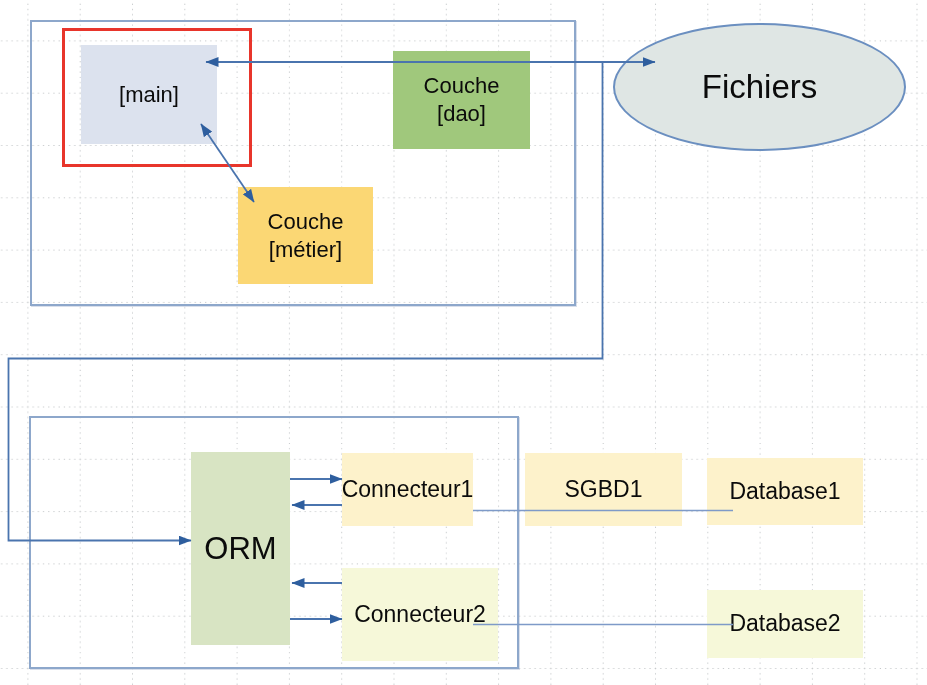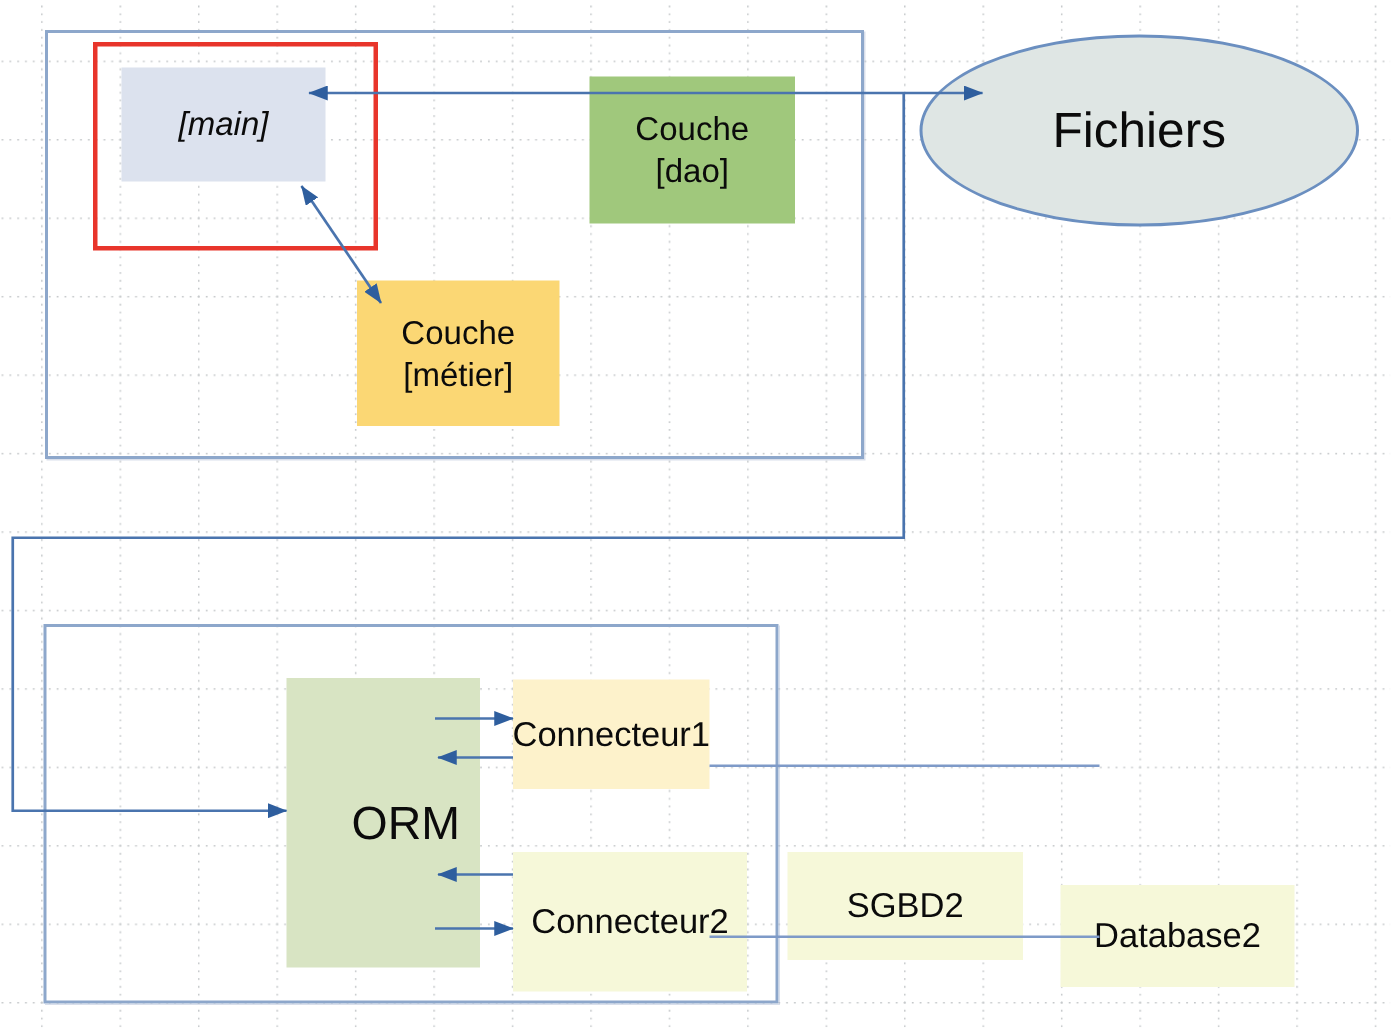--- a/index.html
+++ b/index.html
@@ -20,21 +20,21 @@
     background:transparent;z-index:3;
   }
   .box{
     position:absolute;display:flex;align-items:center;justify-content:center;
     text-align:center;font-size:22px;line-height:1.27;white-space:pre-line;
     z-index:2;
   }
   .main-box{background:var(--main_fill);}
   .dao-box{background:var(--dao_fill);}
   .metier-box{background:var(--metier_fill);}
-  .orm-box{background:var(--orm_fill);font-size:31px;padding-left:30px;}
+  .orm-box{background:var(--orm_fill);font-size:31px;}
   .row1-box{background:var(--row1_fill);font-size:23px;}
   .row2-box{background:var(--row2_fill);font-size:23px;}
   .ellipse{
     position:absolute;display:flex;align-items:center;justify-content:center;
     background:var(--fichiers_fill);border:2px solid var(--ellipse_border);
     border-radius:50%;font-size:33px;z-index:2;
   }
   .conn{stroke:var(--connector_blue);stroke-width:1.8;fill:none;}
   .dbline{stroke:var(--db_line);stroke-width:1.6;fill:none;}
   .arrowhead{fill:var(--arrowhead_blue);}
@@ -51,31 +51,32 @@
         <path class="gridline" d="M0 0.5 H52.3 M0.5 0 V52.3"></path>
       </pattern>
     </defs>
     <rect width="927" height="685" fill="url(#grid)"></rect>
   </svg>
 
   <div class="frame" style="left:30px;top:20px;width:542px;height:282px;"></div>
   <div class="frame" style="left:29px;top:416px;width:486px;height:249px;"></div>
   <div class="red-frame" style="left:62px;top:28px;width:184px;height:133px;"></div>
 
-  <div class="box main-box" style="left:81px;top:45px;width:136px;height:76px;font-style:italic;">[main]</div>
+  <div class="box main-box" style="left:81px;top:45px;width:136px;height:99px;">[main]</div>
   <div class="box dao-box" style="left:393px;top:51px;width:137px;height:98px;">Couche
 [dao]</div>
   <div class="box metier-box" style="left:238px;top:187px;width:135px;height:97px;">Couche
 [métier]</div>
   <div class="ellipse" style="left:613px;top:23px;width:289px;height:124px;">Fichiers</div>
 
   <div class="box orm-box" style="left:191px;top:452px;width:99px;height:193px;">ORM</div>
   <div class="box row1-box" style="left:342px;top:453px;width:131px;height:73px;">Connecteur1</div>
+  <div class="box row1-box" style="left:525px;top:453px;width:157px;height:73px;">SGBD1</div>
+  <div class="box row1-box" style="left:707px;top:458px;width:156px;height:67px;">Database1</div>
   <div class="box row2-box" style="left:342px;top:568px;width:156px;height:93px;">Connecteur2</div>
-  <div class="box row2-box" style="left:525px;top:568px;width:157px;height:72px;">SGBD2</div>
   <div class="box row2-box" style="left:707px;top:590px;width:156px;height:68px;">Database2</div>
 
   <svg class="layer z4" width="927" height="685">
     <defs>
       <marker id="arr" markerUnits="userSpaceOnUse" markerWidth="14" markerHeight="10" refX="12.5" refY="5" orient="auto-start-reverse">
         <path class="arrowhead" d="M0 0 L13 5 L0 10 Z"></path>
       </marker>
     </defs>
     <line class="conn" x1="206" y1="62" x2="655" y2="62" marker-start="url(#arr)" marker-end="url(#arr)"></line>
     <path class="conn" d="M602.5 62 V358.5 H8.5 V540.5 H191" marker-end="url(#arr)"></path>

